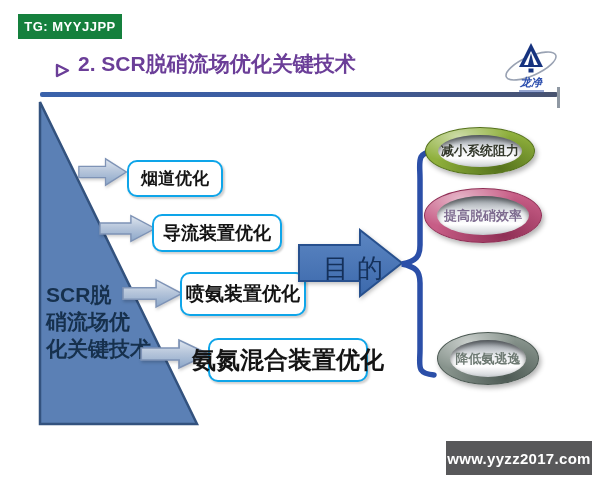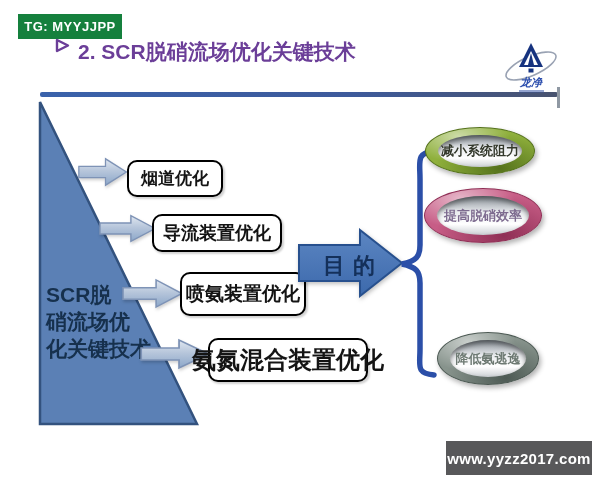--- a/index.html
+++ b/index.html
@@ -7,21 +7,21 @@
     position:relative;width:600px;height:480px;background:#ffffff;
     font-family:"Liberation Sans",sans-serif;overflow:hidden;
   }
   
   .tg-badge{
     position:absolute;left:18px;top:14px;width:104px;height:25px;
     background:#15803d;color:#fff;font-size:13px;font-weight:bold;
     display:flex;align-items:center;justify-content:center;letter-spacing:.5px;
   }
   
-  .title-row{position:absolute;left:55px;top:38px;height:28px;display:flex;align-items:flex-start;}
+  .title-row{position:absolute;left:55px;top:50px;height:28px;display:flex;align-items:flex-end;}
   .bullet{width:15px;height:15px;margin-right:8px;}
   .slide-title{font-size:21px;font-weight:bold;color:#6b3e98;white-space:nowrap;}
   .title-rule{
     position:absolute;left:40px;top:92px;width:518px;height:5px;
     background:linear-gradient(90deg,#3a62ab 0%,#3d5a9b 60%,#49536f 100%);
     border-radius:2px;
   }
   .rule-endcap{position:absolute;left:557px;top:87px;width:3px;height:21px;background:#8f98a3;}
   
   .logo{position:absolute;left:500px;top:40px;width:64px;height:62px;}
@@ -33,34 +33,34 @@
   }
   .tri-label span{display:block;white-space:nowrap;}
   
   .sarrow{position:absolute;filter:drop-shadow(1px 2px 1.5px rgba(0,0,0,.18));}
   .sa1{left:78px;top:156px;width:50px;height:32px;}
   .sa2{left:99px;top:213px;width:58px;height:31px;}
   .sa3{left:122px;top:277px;width:62px;height:33px;}
   .sa4{left:140px;top:337px;width:71px;height:34px;}
   
   .opt-box{
-    position:absolute;background:#fff;border:2px solid #000000;border-radius:10px;
+    position:absolute;background:#fff;border:2px solid #0ea5e9;border-radius:10px;
     display:flex;align-items:center;justify-content:center;
     font-weight:bold;color:#141414;box-shadow:1.5px 2px 2px rgba(0,0,0,.18);
     white-space:nowrap;
   }
   .ob1{left:127px;top:160px;width:92px;height:33px;font-size:17px;}
   .ob2{left:152px;top:214px;width:126px;height:34px;font-size:18px;}
   .ob3{left:180px;top:272px;width:122px;height:40px;font-size:19px;}
   .ob4{left:208px;top:338px;width:156px;height:40px;font-size:24px;}
   
   .big-arrow{position:absolute;left:298px;top:228px;width:106px;height:70px;
     filter:drop-shadow(1px 2px 2px rgba(0,0,0,.25));}
   .purpose-label{
-    position:absolute;left:323px;top:251px;font-size:22px;font-weight:bold;
+    position:absolute;left:323px;top:251px;font-size:26px;font-weight:normal;
     color:#14305a;letter-spacing:8px;white-space:nowrap;
   }
   
   .brace{position:absolute;left:396px;top:145px;width:44px;height:235px;}
   
   .goal{
     position:absolute;border-radius:50%;
     background:
       radial-gradient(ellipse at 30% 18%, rgba(255,255,255,.55), rgba(255,255,255,0) 48%),
       radial-gradient(ellipse at 68% 88%, var(--ringdark), var(--ring) 62%);

